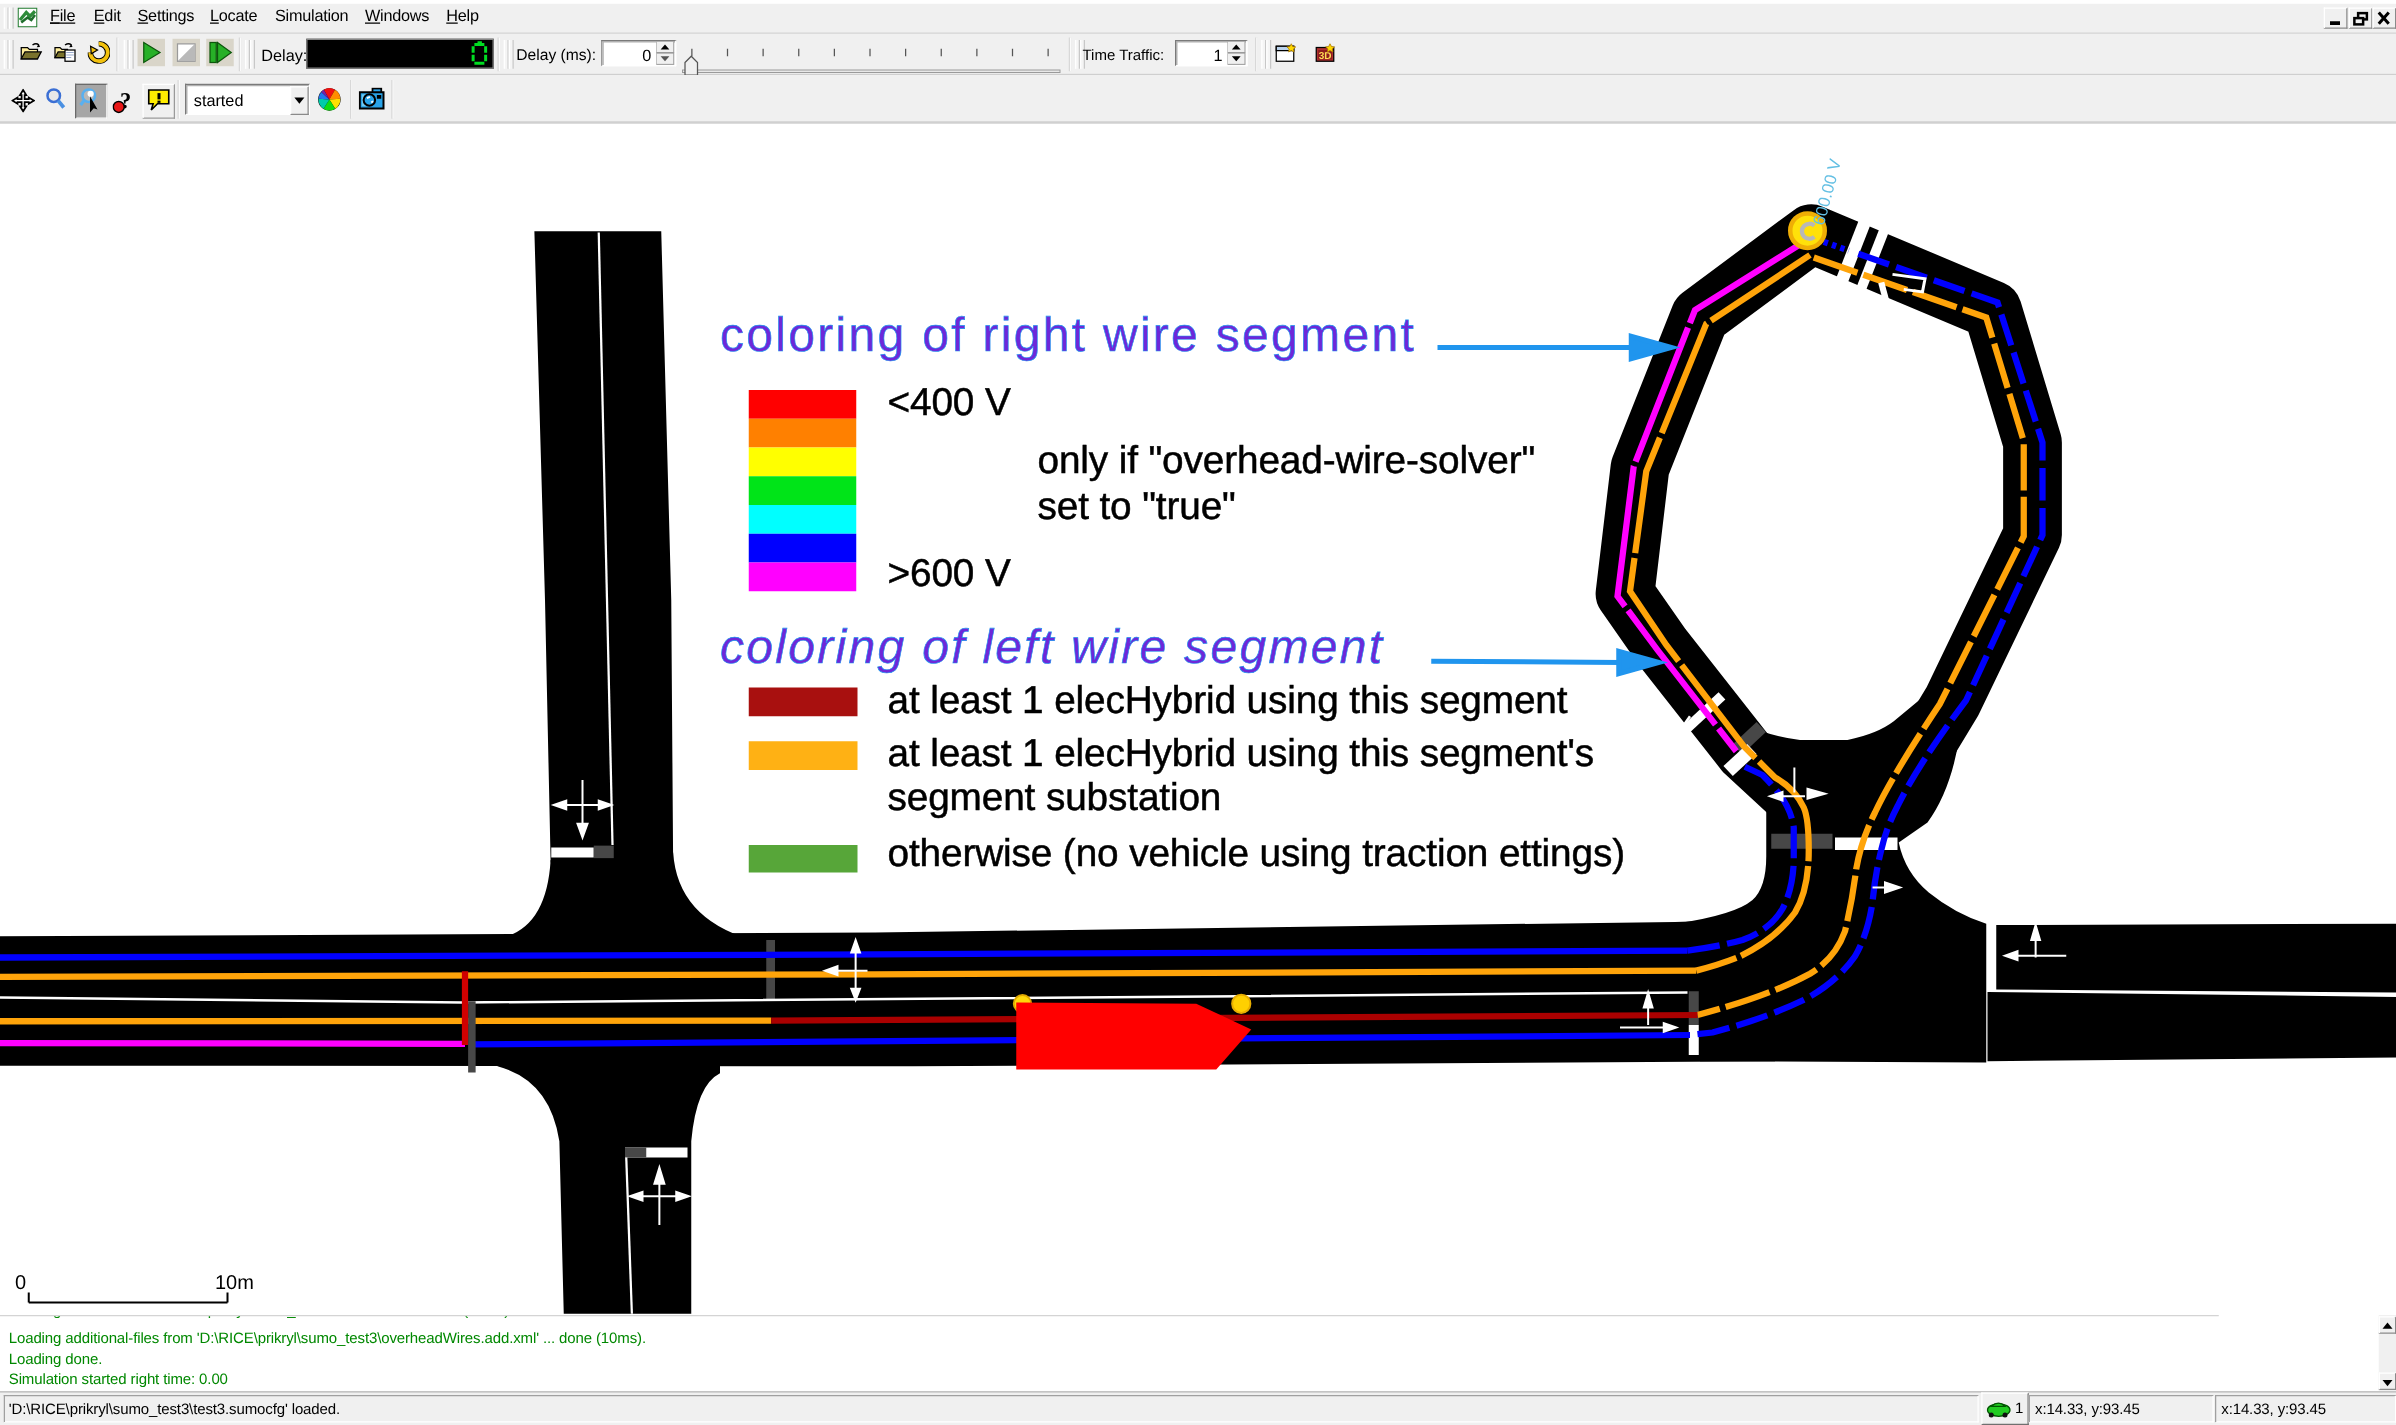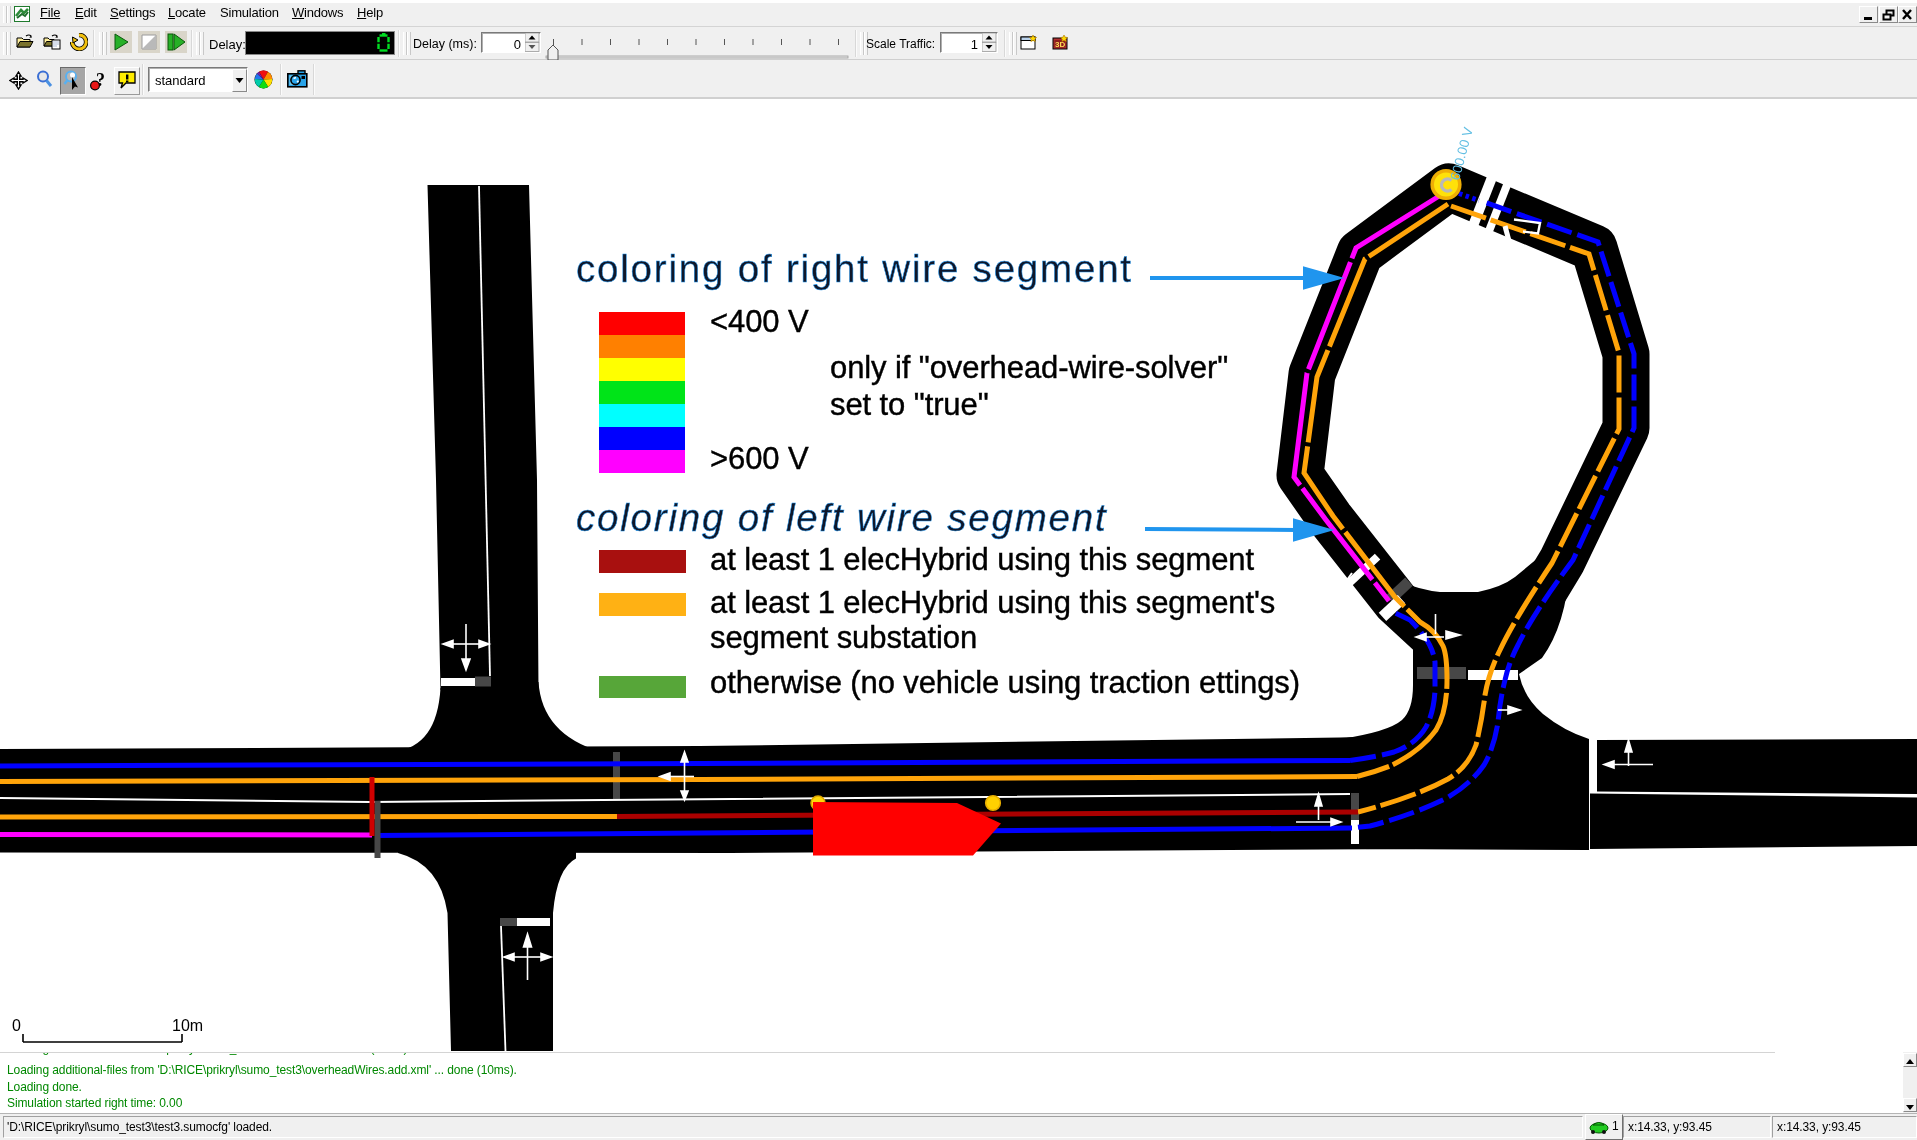--- a/index.html
+++ b/index.html
@@ -8,21 +8,21 @@
 .bar{position:absolute;left:0;background:#f0f0f0;width:1917px;}
 .grip{position:absolute;width:2px;background:#f5f5f5;border-left:1px solid #fff;border-right:1px solid #c8c8c8;}
 .vsep{position:absolute;width:1px;background:#d8d8d8;border-right:1px solid #fbfbfb;}
 .mi{position:absolute;top:5px;font-size:13px;color:#000;letter-spacing:-0.2px;}
 .mi u{text-decoration-thickness:1px;}
 .tbtn{position:absolute;background:#d9d5c9;}
 .sunk{background:#fff;border-top:1px solid #7a7a7a;border-left:1px solid #7a7a7a;border-bottom:1px solid #fff;border-right:1px solid #fff;box-shadow:inset 1px 1px 0 #b0b0b0;}
 .lbl{position:absolute;font-size:13px;color:#000;}
 .winbtn{position:absolute;width:17px;height:15px;background:#f0f0f0;border-top:1px solid #fff;border-left:1px solid #fff;border-right:1px solid #8a8a8a;border-bottom:1px solid #8a8a8a;}
 .leg{position:absolute;color:#000;font-size:31px;letter-spacing:-0.1px;white-space:pre;-webkit-text-stroke:0.4px #000;}
-.bluhead{position:absolute;color:#0f172a;font-size:38.5px;letter-spacing:1.8px;white-space:pre;-webkit-text-stroke:0.5px #2095ee;}
+.bluhead{position:absolute;color:#6d28d9;font-size:38.5px;letter-spacing:1.8px;white-space:pre;-webkit-text-stroke:0.5px #2095ee;}
 .msg{position:absolute;left:7px;color:#008800;font-size:12px;letter-spacing:-0.1px;white-space:pre;}
 .sbtext{position:absolute;color:#000;font-size:12px;letter-spacing:-0.1px;white-space:pre;}
 .panel{position:absolute;background:#f0f0f0;border-top:1px solid #a0a0a0;border-left:1px solid #a0a0a0;border-bottom:1px solid #fff;border-right:1px solid #fff;}
 </style>
 </head>
 <body>
 
 <div class="bar" style="top:0;height:28px;"></div>
 <div class="abs" style="left:0;top:0;width:1917px;height:3px;background:#ffffff;"></div>
 <div class="grip" style="left:3px;top:6px;height:17px;"></div>
@@ -118,21 +118,21 @@
 <svg class="abs" style="left:544px;top:36px;" width="310" height="26">
  <g stroke="#555" stroke-width="1">
   <path d="M9.5,3 v6 M38,3 v6 M66.5,3 v6 M95,3 v6 M123.5,3 v6 M152,3 v6 M180.5,3 v6 M209,3 v6 M237.5,3 v6 M266,3 v6 M294.5,3 v6"></path>
  </g>
  <rect x="2" y="20" width="302" height="2" fill="#e8e8e8" stroke="#9a9a9a" stroke-width="0.8"></rect>
  <path d="M4,14 L9,9 L14,14 L14,24 L4,24 Z" fill="#f0f0f0" stroke="#555" stroke-width="1"></path>
 </svg>
 <div class="vsep" style="left:855px;top:30px;height:27px;"></div>
 <div class="grip" style="left:860px;top:32px;height:23px;"></div>
 <div class="grip" style="left:864px;top:32px;height:23px;"></div>
-<div class="lbl" style="left:866px;top:37px;font-size:12px;">Scale Traffic:</div>
+<div class="lbl" style="left:866px;top:37px;font-size:12px;">Time Traffic:</div>
 <div class="sunk abs" style="left:940px;top:32px;width:56px;height:19px;"></div>
 <div class="lbl" style="left:940px;top:37px;width:38px;text-align:right;">1</div>
 <div id="spin2" class="abs" style="left:982px;top:33px;"><svg width="15" height="19" viewBox="0 0 15 19">
 <rect x="0" y="0" width="14" height="9" fill="#f0f0f0" stroke="#9a9a9a" stroke-width="0.8"></rect>
 <rect x="0" y="9.5" width="14" height="9" fill="#f0f0f0" stroke="#9a9a9a" stroke-width="0.8"></rect>
 <path d="M7,2.5 L10.5,6.5 L3.5,6.5 Z" fill="#000"></path>
 <path d="M7,16 L10.5,12 L3.5,12 Z" fill="#000"></path>
 </svg></div>
 <div class="vsep" style="left:1004px;top:30px;height:27px;"></div>
 <div class="grip" style="left:1009px;top:32px;height:23px;"></div>
@@ -174,21 +174,21 @@
 </svg></div>
 <div class="abs" style="left:114px;top:67px;width:24px;height:26px;background:#f0f0f0;border-top:1px solid #fff;border-left:1px solid #fff;border-bottom:1px solid #9a9a9a;border-right:1px solid #9a9a9a;">
     <div id="icoBub" class="abs" style="left:2px;top:2px;"><svg width="20" height="21" viewBox="0 0 20 21">
 <path d="M2,2 L18,2 L18,13 L9,13 L4,18 L5.5,13 L2,13 Z" fill="#ffec00" stroke="#000" stroke-width="1.3"></path>
 <rect x="9" y="4.5" width="2.4" height="5" fill="#000"></rect>
 <rect x="9" y="10.5" width="2.4" height="1.8" fill="#000"></rect>
 </svg></div>
   </div>
 <div class="vsep" style="left:142px;top:64px;height:31px;"></div>
 <div class="sunk abs" style="left:148px;top:67px;width:98px;height:23px;"></div>
-<div class="lbl" style="left:155px;top:73px;font-size:13px;">standard</div>
+<div class="lbl" style="left:155px;top:73px;font-size:13px;">started</div>
 <div class="abs" style="left:232px;top:69px;width:13px;height:21px;background:#f0f0f0;border-top:1px solid #fff;border-left:1px solid #fff;border-right:1px solid #8a8a8a;border-bottom:1px solid #8a8a8a;"><svg width="13" height="21">
       <path d="M2.5,8 L10.5,8 L6.5,13 Z" fill="#000"></path>
     </svg></div>
 <div id="icoWheel" class="abs" style="left:254px;top:70px;"><svg width="19" height="19" viewBox="0 0 19 19">
 <circle cx="9.5" cy="9.5" r="9" fill="#000"></circle>
 <g>
 <path d="M9.5,9.5 L5,1.8 A8.8,8.8 0 0 1 14,1.8 Z" fill="#f01010"></path>
 <path d="M9.5,9.5 L14,1.8 A8.8,8.8 0 0 1 18.2,9 Z" fill="#ff8c00"></path>
 <path d="M9.5,9.5 L18.2,9 A8.8,8.8 0 0 1 14.2,16.9 Z" fill="#ffe000"></path>
 <path d="M9.5,9.5 L14.2,16.9 A8.8,8.8 0 0 1 4.8,16.9 Z" fill="#10dd10"></path>

